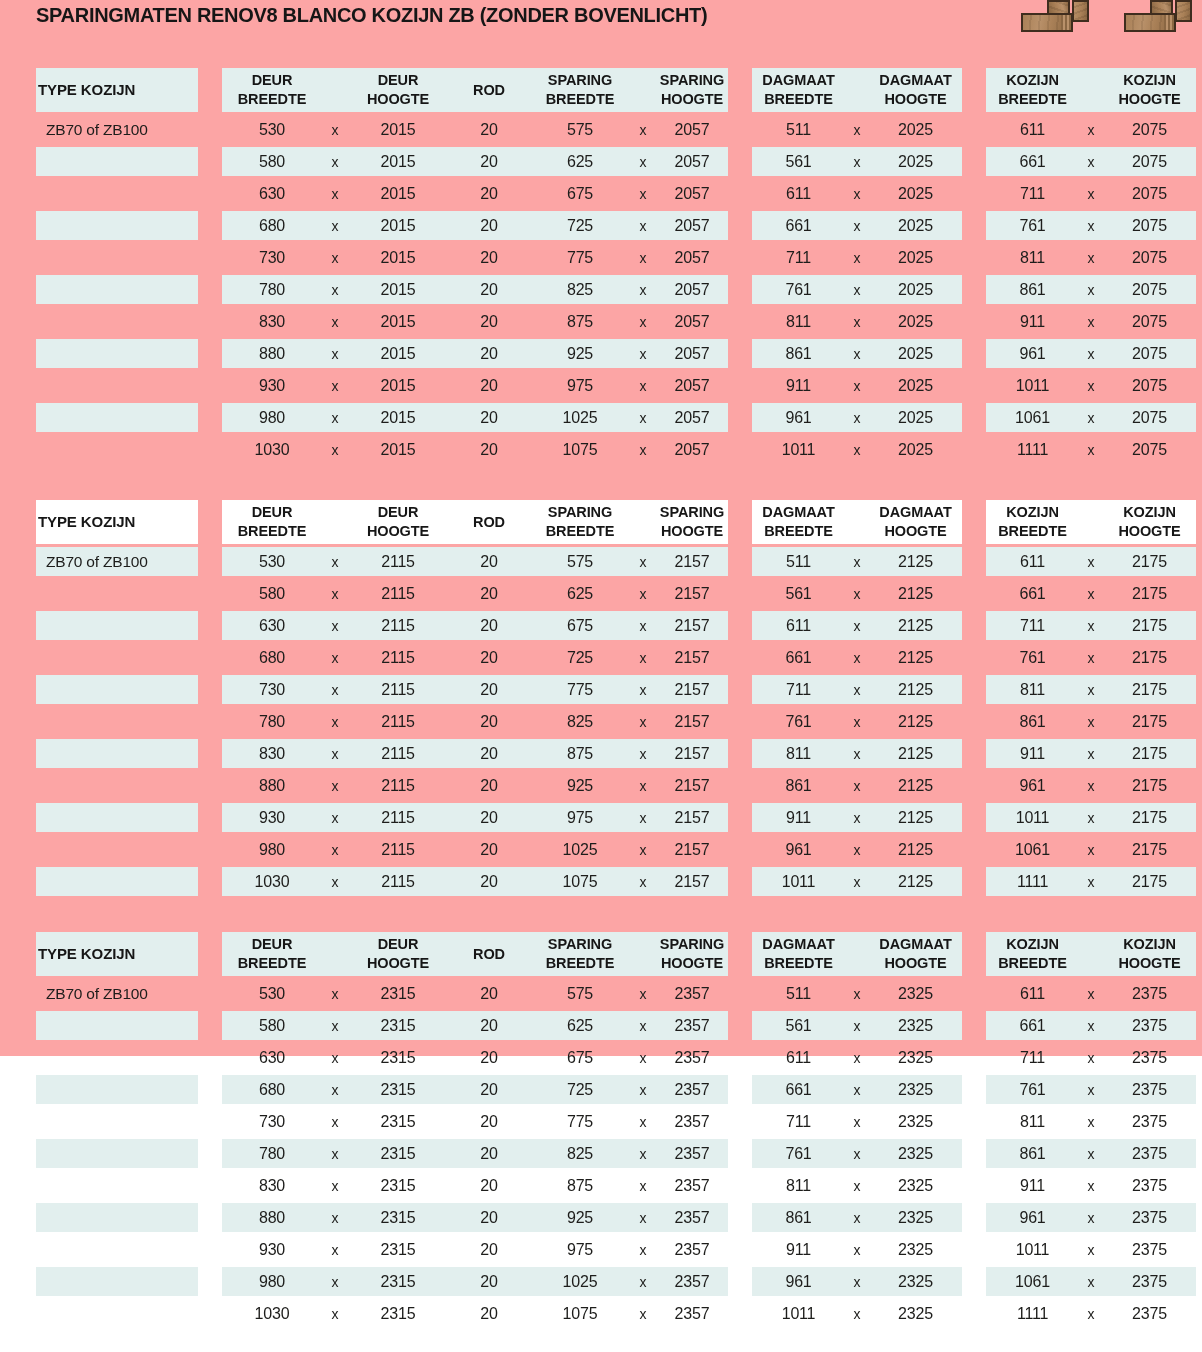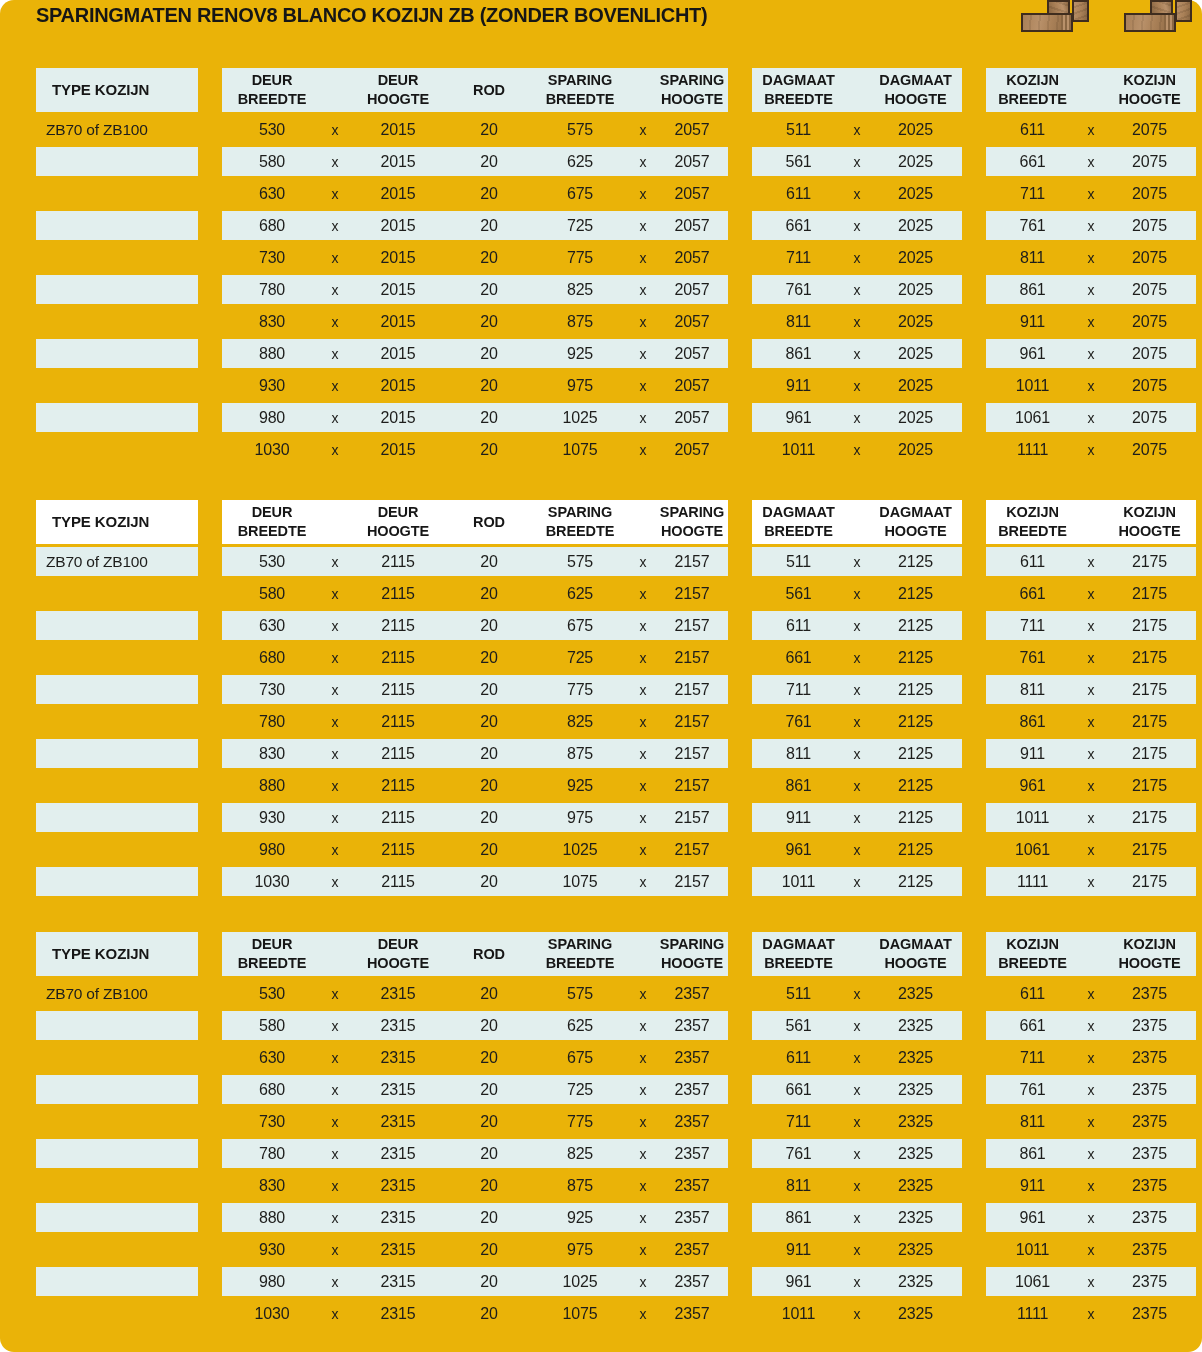--- a/index.html
+++ b/index.html
@@ -3,21 +3,21 @@
 <meta charset="utf-8">
 <style>
   html, body { margin: 0; padding: 0; background: #ffffff; }
   body {
     width: 1202px; height: 1352px;
     font-family: "Liberation Sans", sans-serif;
     color: #1d1d1b;
     overflow: hidden;
     position: relative;
   }
-  .page { position: relative; width: 1202px; height: 1352px; background: #eab308; border-radius: 14px; }
+  .page { position: relative; width: 1202px; height: 1056px; background: #fca5a5; }
 
   
   .page-title {
     position: absolute; left: 36px; top: 4px; margin: 0;
     font-size: 20px; font-weight: 700; letter-spacing: -0.3px;
     color: #161616; white-space: nowrap;
   }
 
   
   .wood-icon { position: absolute; top: 0; width: 70px; height: 36px; }
@@ -63,21 +63,21 @@
     letter-spacing: -0.1px; text-align: center; vertical-align: middle;
     white-space: pre-line; color: #161616;
   }
   td.cell {
     height: 29px; padding: 0;
     font-size: 16px; letter-spacing: -0.2px;
     text-align: center; vertical-align: middle; color: #1d1d1b;
   }
   td.x-cell { font-size: 14px; }
 
-  .block-type th.col-head { text-align: left; padding-left: 16px; font-size: 15px; }
+  .block-type th.col-head { text-align: left; padding-left: 2px; font-size: 15px; }
   .block-type td.cell     { text-align: left; padding-left: 10px; font-size: 15.5px; margin-top: 8px; }
 
   
   .stripe-a th.col-head { background: var(--stripe); }
   .stripe-a tbody tr:nth-child(even) td { background: var(--stripe); }
   
   .stripe-b th.col-head { background: #ffffff; }
   .stripe-b tbody tr:nth-child(odd) td { background: var(--stripe); }
 </style>
 </head>

